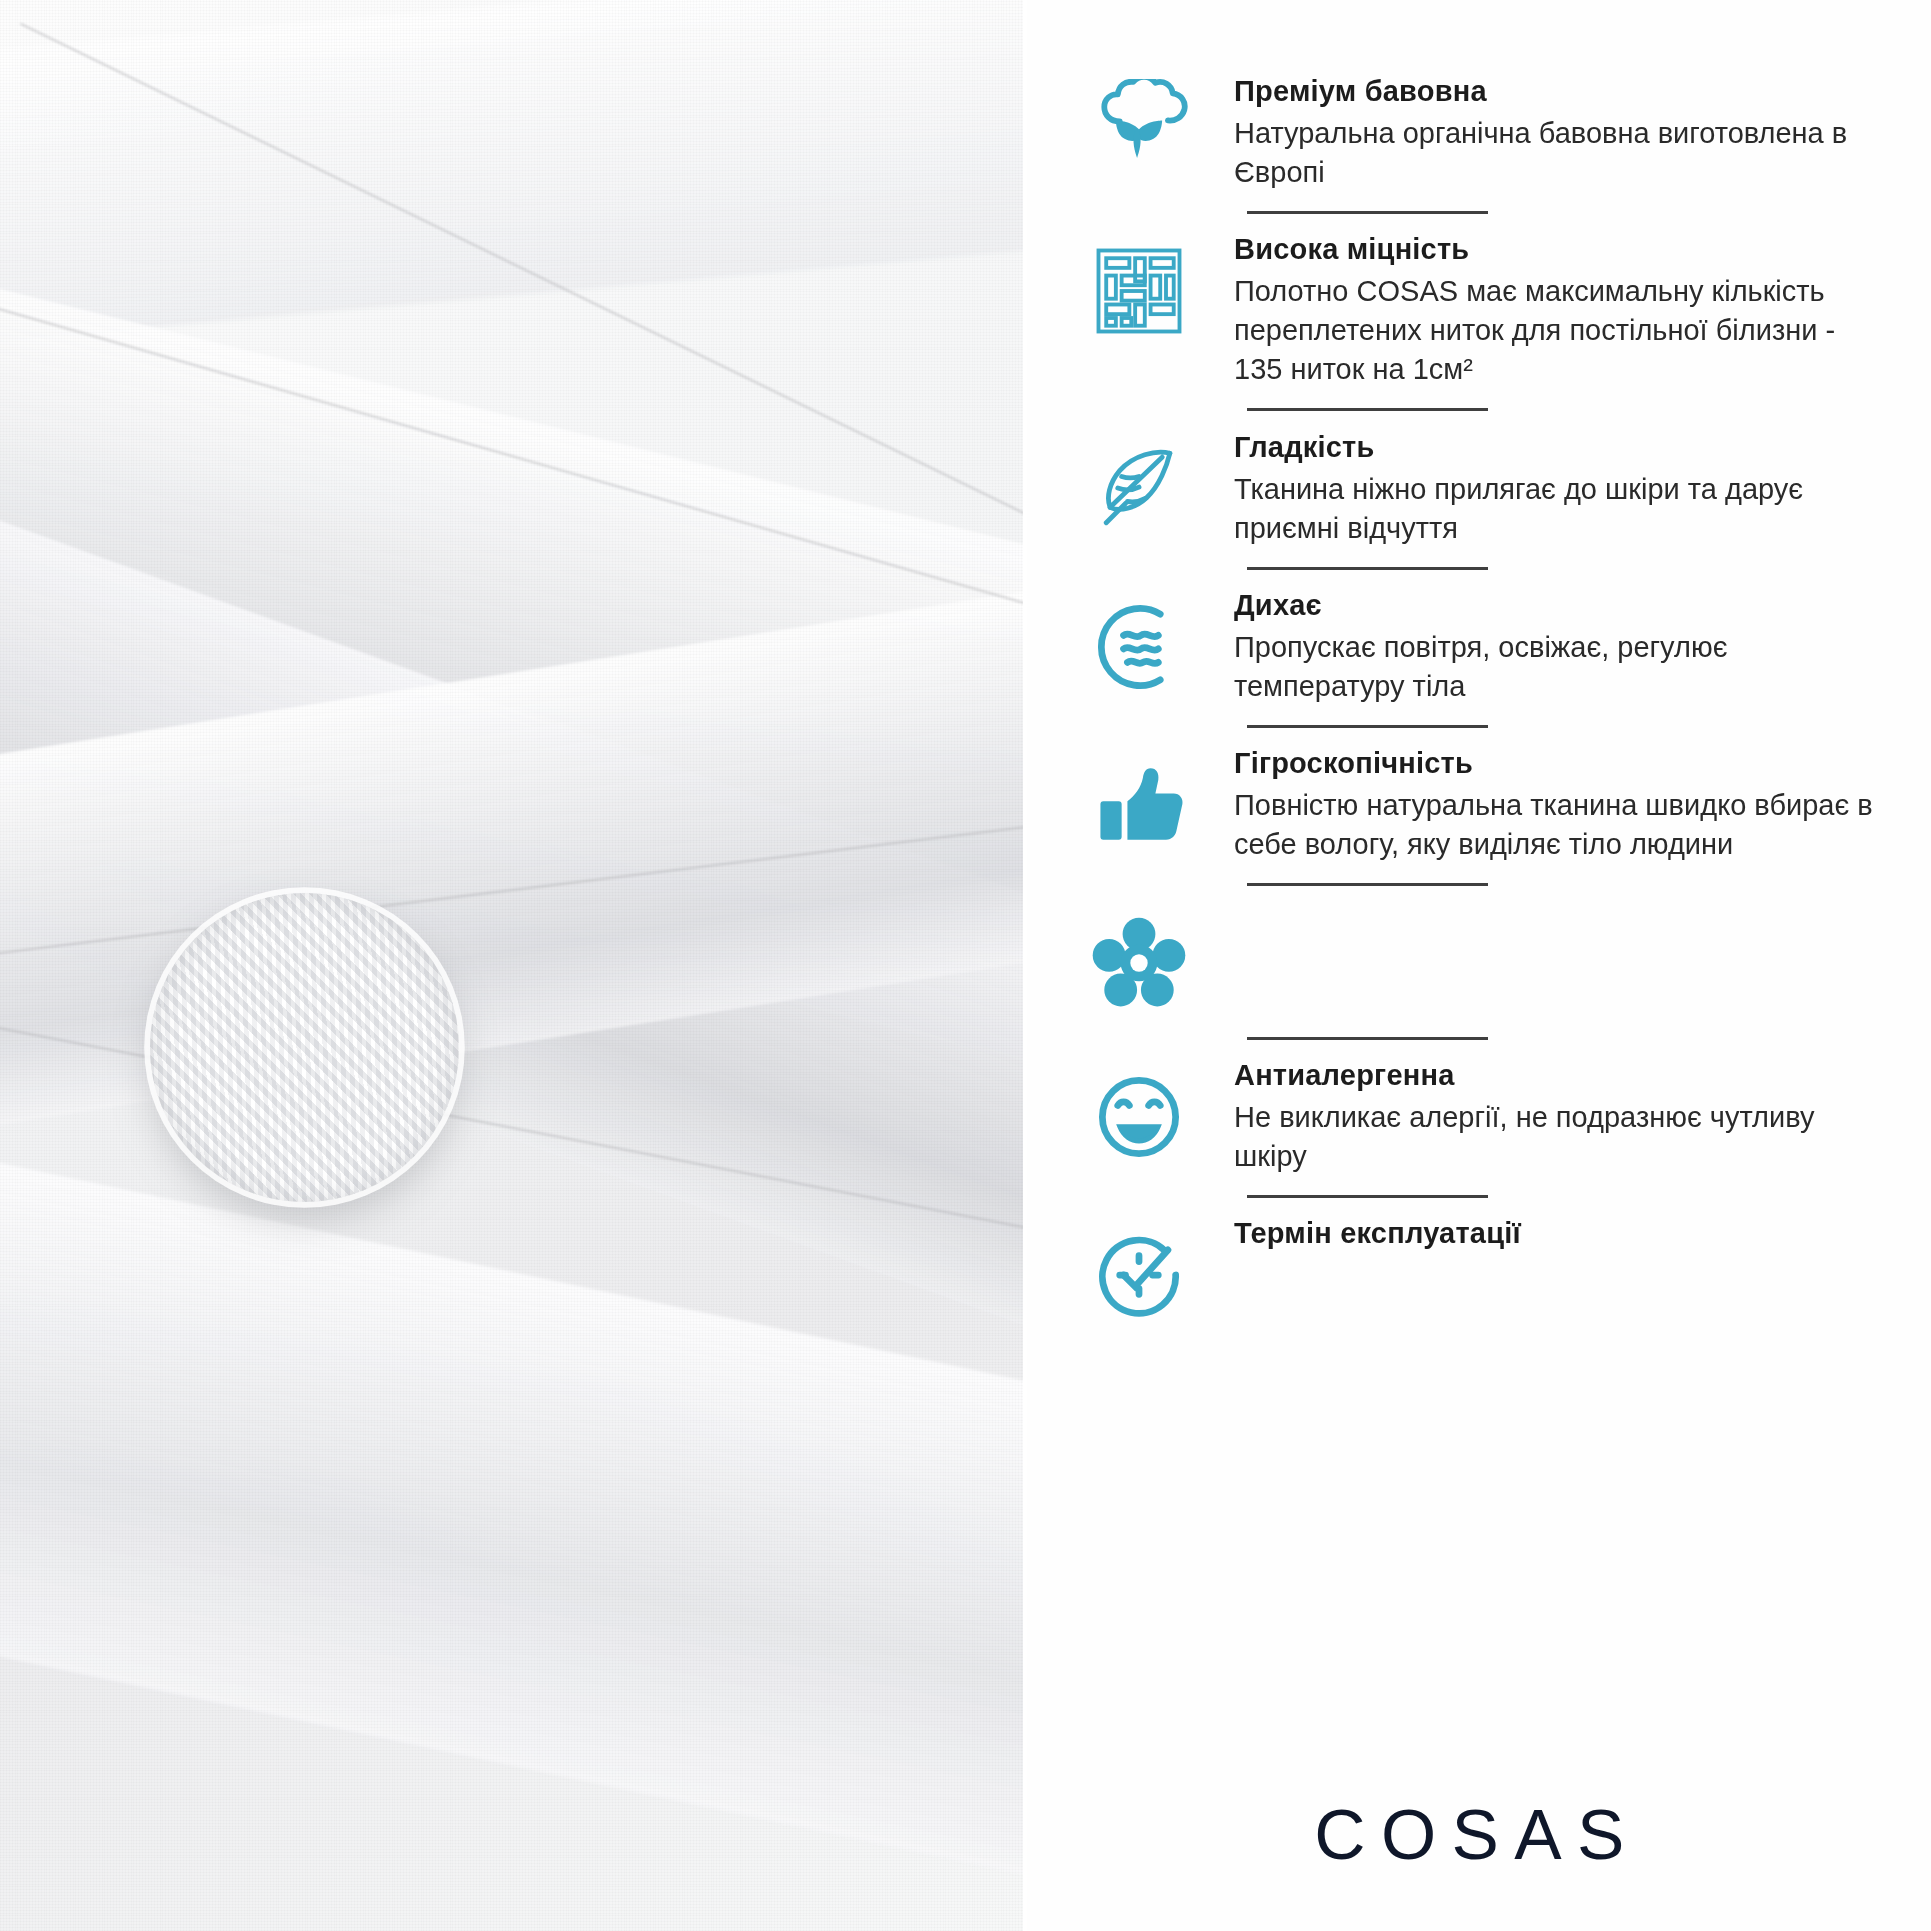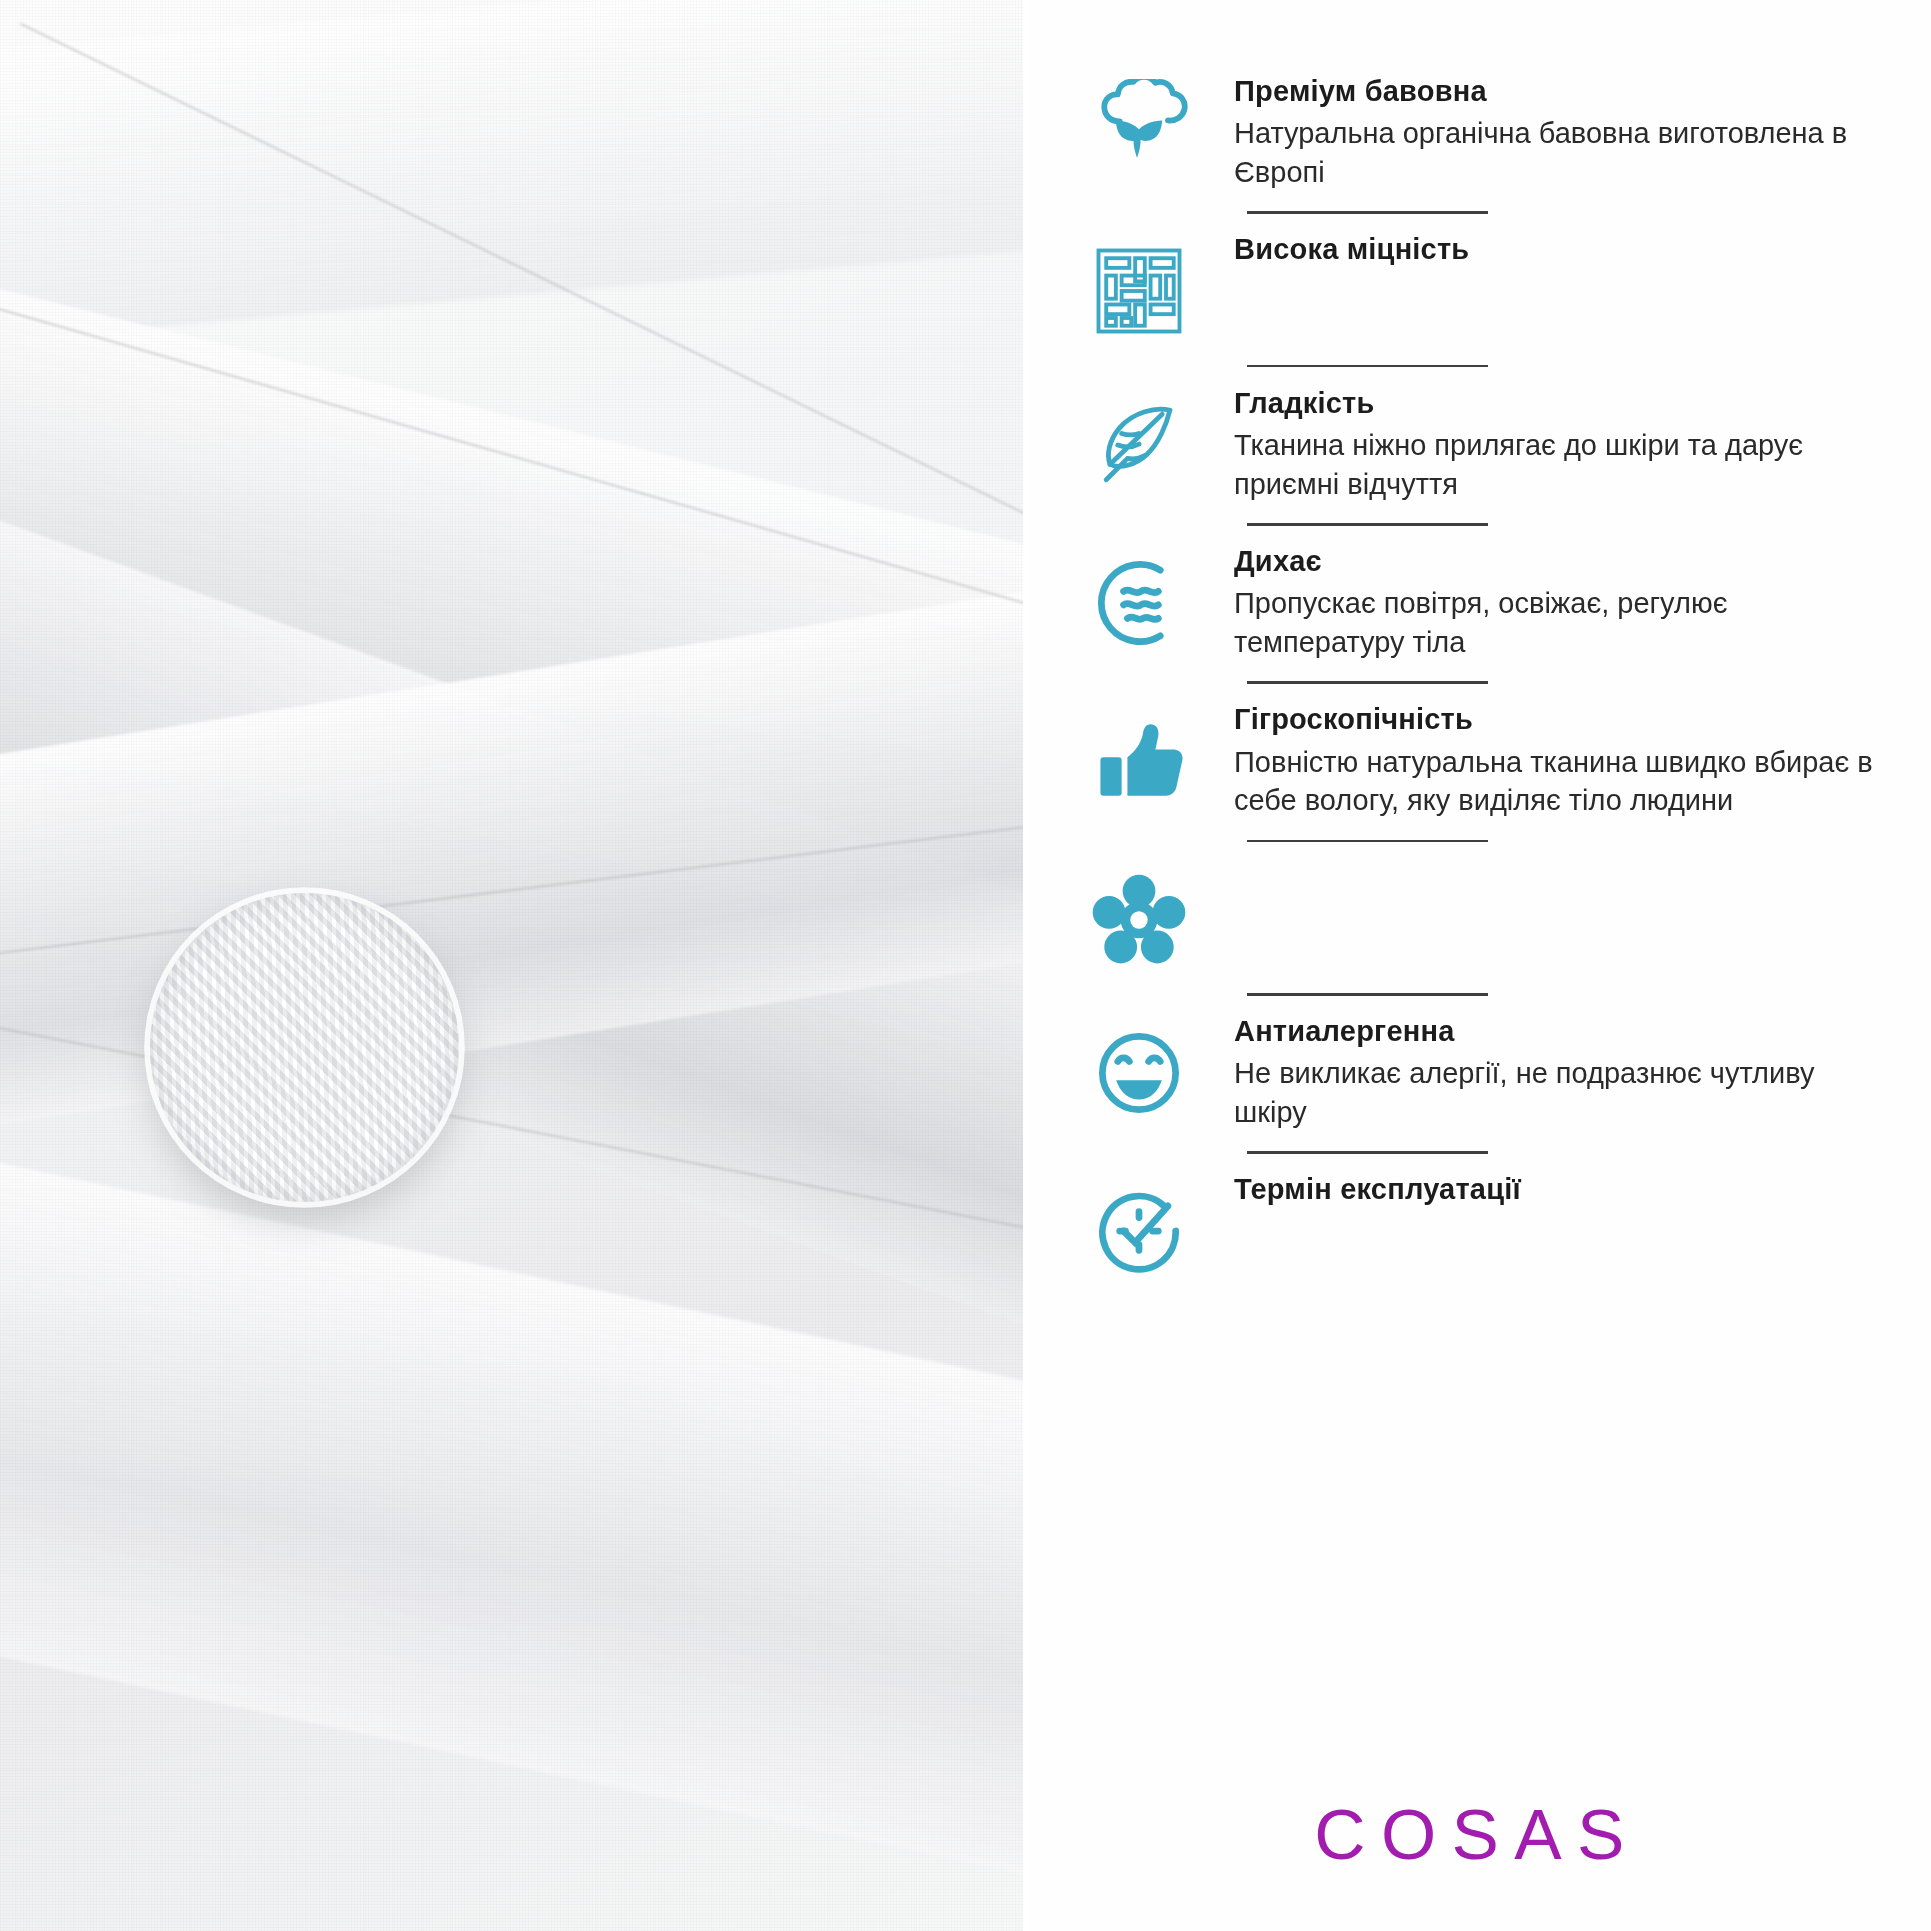--- a/index.html
+++ b/index.html
@@ -182,21 +182,21 @@
     bottom: 56px;
     width: 908px;
     display: flex;
     justify-content: center;
     align-items: center;
     gap: 9.7px;
   }
   .logo-text {
     font-size: 71px;
     letter-spacing: 15.4px;
-    color: #a21caf;
+    color: #0f172a;
     font-weight: 400;
     font-family: "Liberation Sans", sans-serif;
   }
 </style>
 </head>
 <body>
 
 <div class="page">
 
   <div class="fabric">
@@ -255,20 +255,21 @@
             <rect x="52" y="70" width="10" height="22"></rect>
             <rect x="68" y="70" width="24" height="10"></rect>
             <rect x="38" y="56" width="24" height="10"></rect>
             <rect x="22" y="84" width="10" height="8"></rect>
             <rect x="38" y="84" width="10" height="8"></rect>
           </g>
         </svg>
       </div>
       <div class="feat-text">
         <div class="feat-title">Висока міцність</div>
+        <div class="feat-desc">Полотно COSAS має максимальну кількість переплетених ниток для постільної білизни - 135 ниток на 1см²</div>
       </div>
     </div>
     <div class="divider"></div>
 
     <div class="feature">
       <div class="icon-wrap">
         <svg width="108" height="108" viewBox="0 0 112 112">
           <g fill="none" stroke="#3ba8c6" stroke-width="5" stroke-linecap="round" stroke-linejoin="round">
             <path d="M88 20c-14-4-38 2-52 18C25 51 22 66 26 76l54-52"></path>
             <path d="M26 76c10 5 26 1 38-10 13-12 21-33 24-46"></path>

